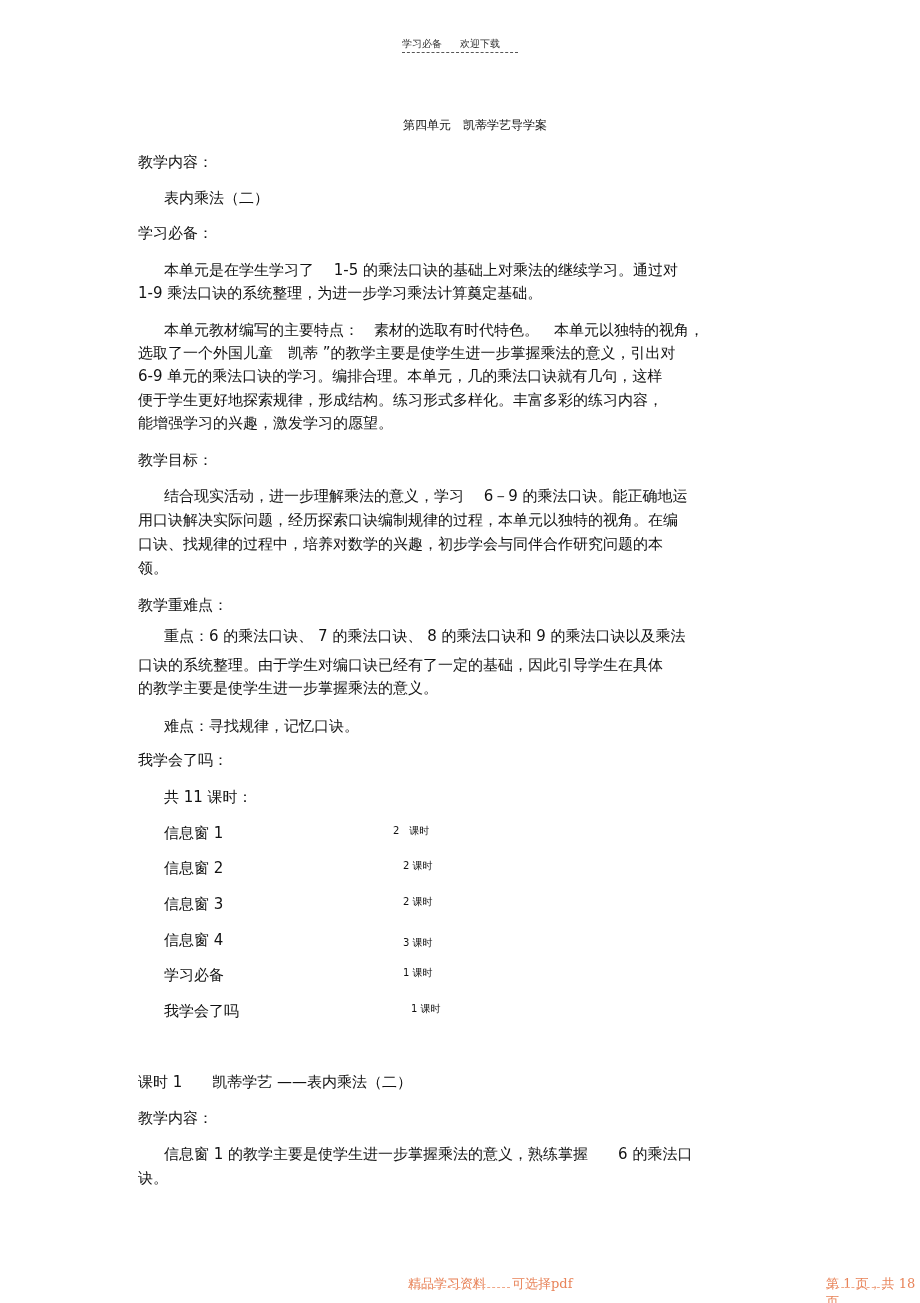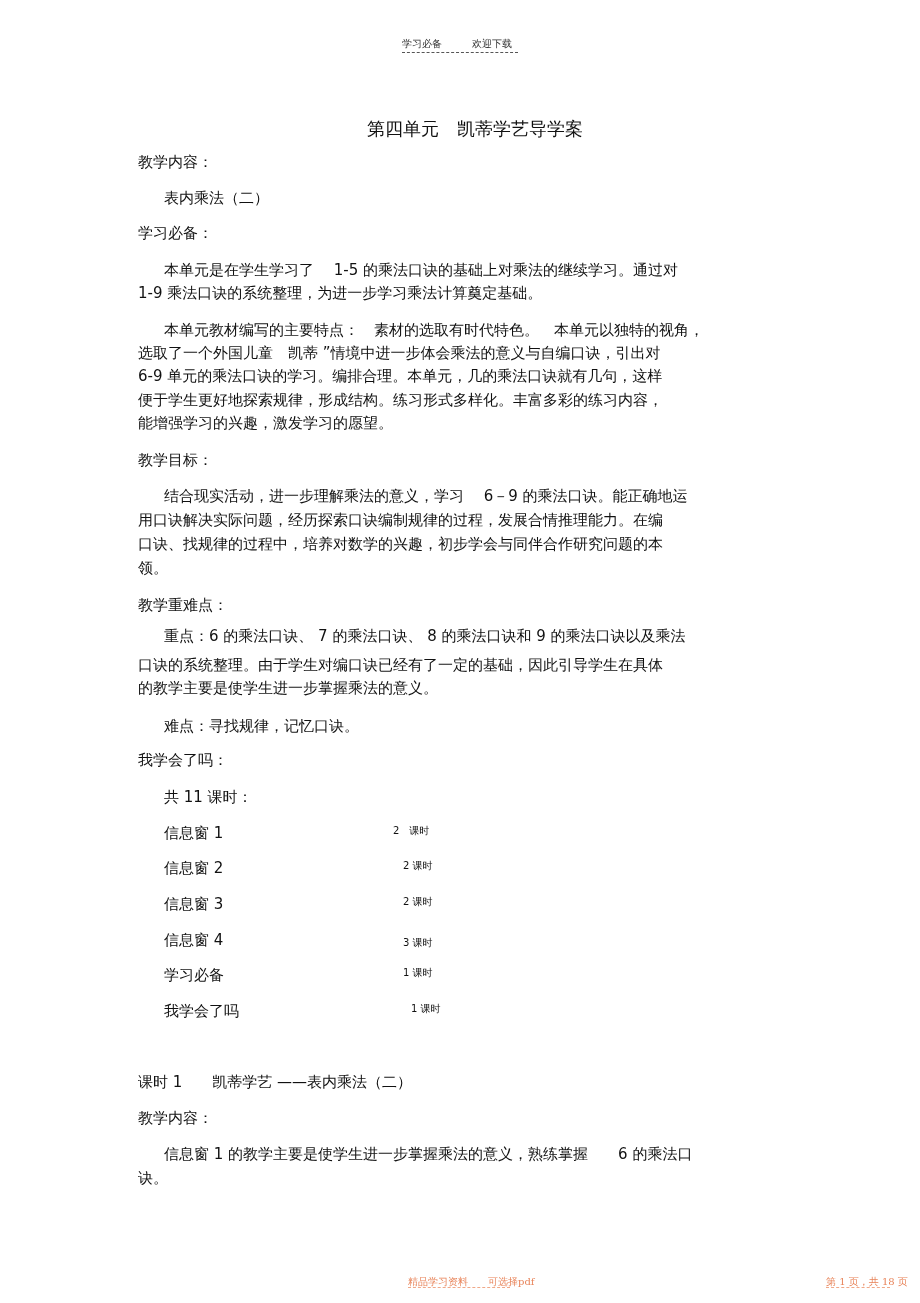--- a/index.html
+++ b/index.html
@@ -7,41 +7,41 @@
       width: 920px; height: 1303px; position: relative; overflow: hidden;
       font-family: "DejaVu Sans", "Liberation Sans", sans-serif;
       color: #111111;
     }
     .header {
       position: absolute; top: 37px; left: 402px; width: 116px;
       font-family: "DejaVu Serif", "Liberation Serif", serif;
       font-size: 10px; color: #333333;
     }
     .header .h1 { position: absolute; left: 0; top: 0; }
-    .header .h2 { position: absolute; left: 70px; top: 0; }
+    .header .h2 { position: absolute; left: 58px; top: 0; }
     .header .dash {
       position: absolute; top: 15px; left: 0; width: 116px; height: 0;
       border-top: 1px dashed #555555;
     }
     .title {
       position: absolute; top: 117px; left: 0; width: 920px; text-align: center;
       font-family: "DejaVu Serif", "Liberation Serif", serif;
-      font-size: 18px; color: #111;
+      font-size: 12px; color: #111;
       padding-left: 30px; box-sizing: border-box;
     }
     .line {
       position: absolute; left: 138px; font-size: 15px; line-height: 18px;
       white-space: nowrap; color: #111;
     }
     .indent { left: 164px; }
     .row-label { position: absolute; left: 164px; font-size: 15px; white-space: nowrap; }
     .row-value { position: absolute; font-size: 10px; white-space: nowrap; }
     .footer {
       position: absolute; top: 1275px; font-family: "DejaVu Serif", "Liberation Serif", serif;
-      font-size: 10px; color: #e8845a;
+      font-size: 13px; color: #e8845a;
     }
     .footer .dash {
       position: absolute; left: 0; top: 12px; height: 0; border-top: 1px dashed #f0a888;
     }
   </style>
 </head>
 <body>
 
 <div class="header">
   <span class="h1">学习必备</span>
@@ -52,28 +52,28 @@
 <div class="title">第四单元　凯蒂学艺导学案</div>
 
 <div class="line" style="top:153px">教学内容：</div>
 <div class="line indent" style="top:189px">表内乘法（二）</div>
 <div class="line" style="top:224px">学习必备：</div>
 
 <div class="line indent" style="top:261px">本单元是在学生学习了　 1-5  的乘法口诀的基础上对乘法的继续学习。通过对</div>
 <div class="line" style="top:284px">1-9 乘法口诀的系统整理，为进一步学习乘法计算奠定基础。</div>
 
 <div class="line indent" style="top:321px">本单元教材编写的主要特点：　素材的选取有时代特色。　本单元以独特的视角，</div>
-<div class="line" style="top:344px">选取了一个外国儿童　凯蒂 ”情境中进一步体会乘法的意义与自编口诀，引出对</div>
+<div class="line" style="top:344px">选取了一个外国儿童　凯蒂 ”的教学主要是使学生进一步掌握乘法的意义，引出对</div>
 <div class="line" style="top:367px">6-9 单元的乘法口诀的学习。编排合理。本单元，几的乘法口诀就有几句，这样</div>
 <div class="line" style="top:391px">便于学生更好地探索规律，形成结构。练习形式多样化。丰富多彩的练习内容，</div>
 <div class="line" style="top:414px">能增强学习的兴趣，激发学习的愿望。</div>
 
 <div class="line" style="top:451px">教学目标：</div>
 <div class="line indent" style="top:487px">结合现实活动，进一步理解乘法的意义，学习　 6－9 的乘法口诀。能正确地运</div>
-<div class="line" style="top:511px">用口诀解决实际问题，经历探索口诀编制规律的过程，发展合情推理能力。在编</div>
+<div class="line" style="top:511px">用口诀解决实际问题，经历探索口诀编制规律的过程，本单元以独特的视角。在编</div>
 <div class="line" style="top:535px">口诀、找规律的过程中，培养对数学的兴趣，初步学会与同伴合作研究问题的本</div>
 <div class="line" style="top:559px">领。</div>
 
 <div class="line" style="top:596px">教学重难点：</div>
 <div class="line indent" style="top:627px">重点：6 的乘法口诀、 7 的乘法口诀、 8 的乘法口诀和  9 的乘法口诀以及乘法</div>
 <div class="line" style="top:656px">口诀的系统整理。由于学生对编口诀已经有了一定的基础，因此引导学生在具体</div>
 <div class="line" style="top:679px">的教学主要是使学生进一步掌握乘法的意义。</div>
 
 <div class="line indent" style="top:717px">难点：寻找规律，记忆口诀。</div>
 <div class="line" style="top:751px">我学会了吗：</div>

